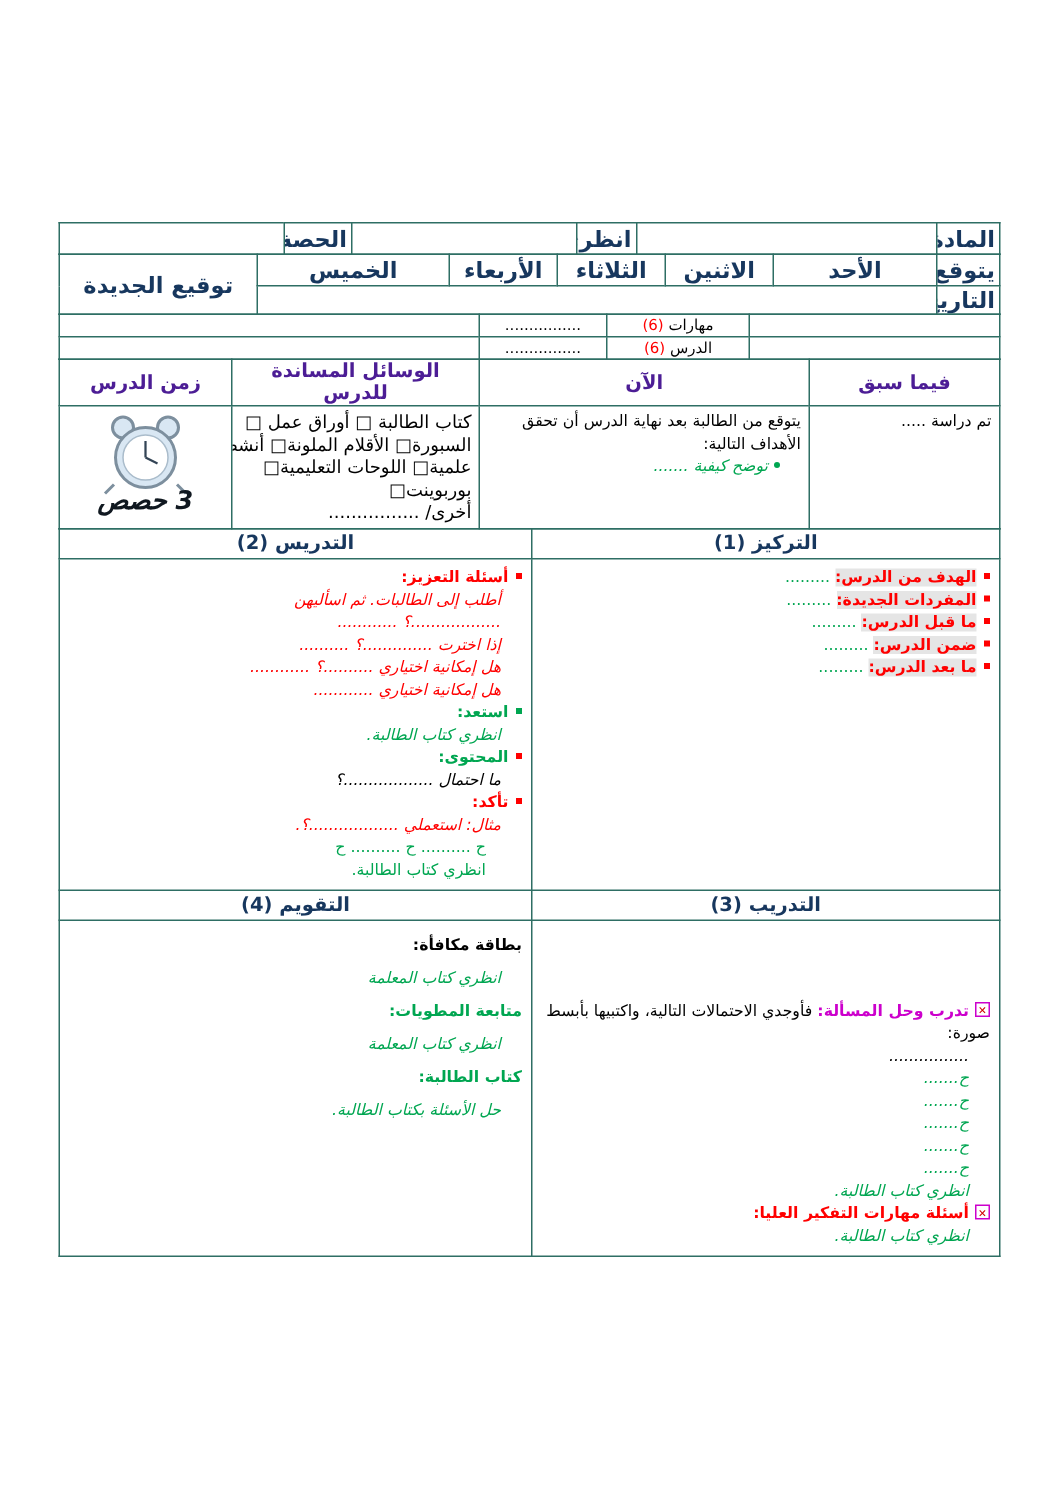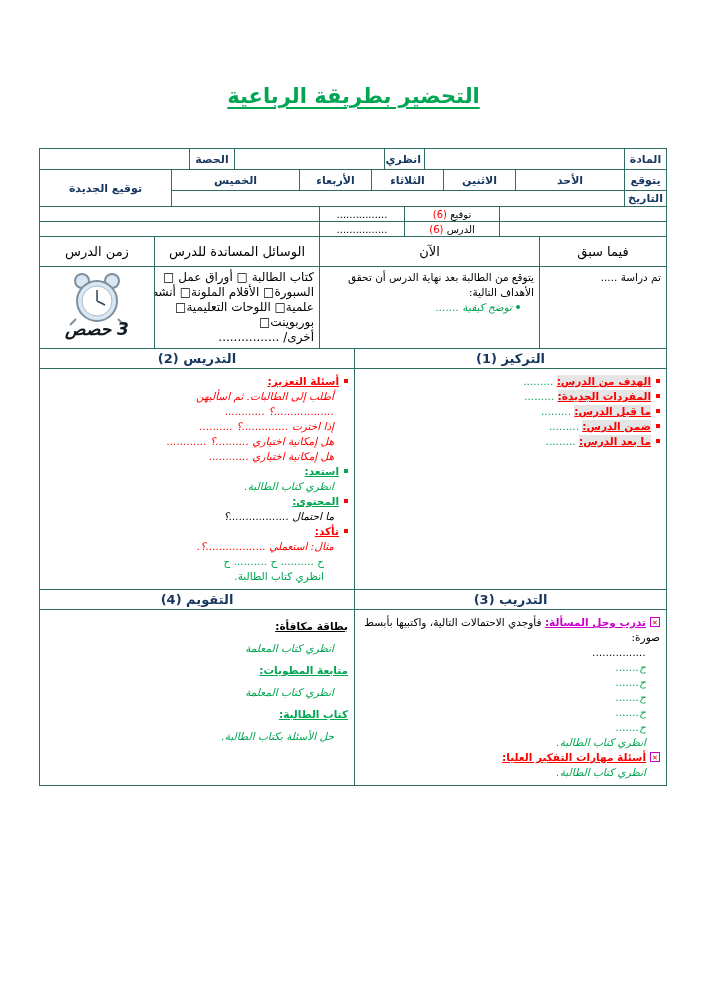--- a/index.html
+++ b/index.html
@@ -4,58 +4,57 @@
 <style>
   *{box-sizing:border-box;}
   body{margin:0;background:#ffffff;font-family:"DejaVu Sans",sans-serif;}
   .page{position:relative;width:707px;height:1000px;background:#fff;direction:rtl;overflow:hidden;margin:0 auto;}
   .title{position:absolute;top:84px;right:0;width:100%;text-align:center;
          font-size:21px;font-weight:bold;color:#00A651;text-decoration:underline;text-underline-offset:4px;}
   .doc{position:absolute;top:148px;right:40px;width:627px;}
   table{border-collapse:collapse;table-layout:fixed;width:627px;}
   .doc table+table{margin-top:-1px;}
   td{border:1px solid #2e6e64;padding:0 3px;font-size:11px;color:#000;overflow:hidden;vertical-align:middle;}
-  .lbl{color:#17375E;font-weight:bold;text-align:center;font-size:11px;}
+  .lbl{color:#17375E;font-weight:bold;text-align:center;font-size:15px;}
   .h21 td{height:21px;}
   .h16 td{height:16px;}
   .h15 td{height:15px;font-size:10px;}
-  .hdr{color:#000000;font-weight:normal;font-size:13px;text-align:center;height:30px;line-height:15px;}
+  .hdr{color:#4c1d95;font-weight:bold;font-size:13px;text-align:center;height:30px;line-height:15px;}
   .content-td{height:78px;vertical-align:top;padding:3px 5px;font-size:10.5px;line-height:15px;}
   .sech{color:#17375E;font-weight:bold;font-size:13px;text-align:center;height:20px;}
   .sec-td{vertical-align:top;padding:5px 6px;font-size:10.5px;line-height:15px;}
   .c1{height:212px;}
   .c2{height:170px;}
   .center{text-align:center;}
   .red{color:#ff0000;}
   .grn{color:#00A651;}
   .mag{color:#CC00CC;}
   .blk{color:#000;}
   .b{font-weight:bold;}
-  .u{text-decoration:underline;}
+  .u{}
   .hl{background:#e5e5e5;}
   .ind{padding-right:14px;font-style:italic;}
   .ind2{padding-right:24px;}
   .line{line-height:15px;white-space:nowrap;}
   .eval .line{line-height:22px;}
   .sq{display:inline-block;width:4px;height:4px;vertical-align:2px;margin-left:5px;}
   .sq.r{background:#ff0000;}
   .sq.g{background:#00A651;}
   .dot-g{display:inline-block;width:4px;height:4px;border-radius:50%;background:#00A651;vertical-align:2px;margin-left:4px;}
   .ximg{display:inline-block;width:10px;height:10px;border:1px solid #cc00cc;position:relative;margin-left:4px;vertical-align:-1px;}
   .ximg::before{content:"\2715";color:#d00000;font-size:7px;position:absolute;top:0;left:1px;line-height:10px;}
   .time-cell{text-align:center;}
   .time-txt{font-weight:bold;font-style:italic;color:#101820;font-size:17px;margin-top:-8px;}
   .aids{font-size:12px;line-height:15px;}
 </style>
 </head>
 <body>
 
 <div class="page">
 
-  <div class="title">التحضير بطريقة الرباعية</div>
 
   <div class="doc">
 
     <table>
       <colgroup>
           <col style="width:42px">
           <col style="width:200px">
           <col style="width:40px">
           <col style="width:150px">
           <col style="width:45px">
@@ -104,21 +103,21 @@
       <colgroup>
           <col style="width:167px">
           <col style="width:95px">
           <col style="width:85px">
           <col style="width:280px">
         </colgroup>
       <tbody>
           <tr class="h15">
         <td></td>
         <td class="center">
-          <span>توقيع</span>
+          <span>مهارات</span>
           <span class="red">(6)</span>
         </td>
         <td class="center">................</td>
         <td></td>
       </tr>
       <tr class="h15">
         <td></td>
         <td class="center">
           <span>الدرس</span>
           <span class="red">(6)</span>
@@ -225,21 +224,21 @@
           <div class="line grn ind2">ح ..........   ح ..........   ح</div>
           <div class="line grn ind2">انظري كتاب الطالبة.</div>
         </td>
       </tr>
       <tr>
         <td class="sech">التدريب (3)</td>
         <td class="sech">التقويم (4)</td>
       </tr>
       <tr>
         <td class="sec-td c2">
-          <div class="line" style="white-space:normal;">
+          <div class="line" style="white-space:normal;margin-top:48px;">
             <span class="ximg"></span><span class="mag b u">تدرب وحل المسألة:</span> <span>فأوجدي الاحتمالات التالية، واكتبيها بأبسط صورة:</span>
           </div>
           <div class="line ind">................</div>
           <div class="line grn ind">ح.......</div>
           <div class="line grn ind">ح.......</div>
           <div class="line grn ind">ح.......</div>
           <div class="line grn ind">ح.......</div>
           <div class="line grn ind">ح.......</div>
           <div class="line grn ind">انظري كتاب الطالبة.</div>
           <div class="line">

